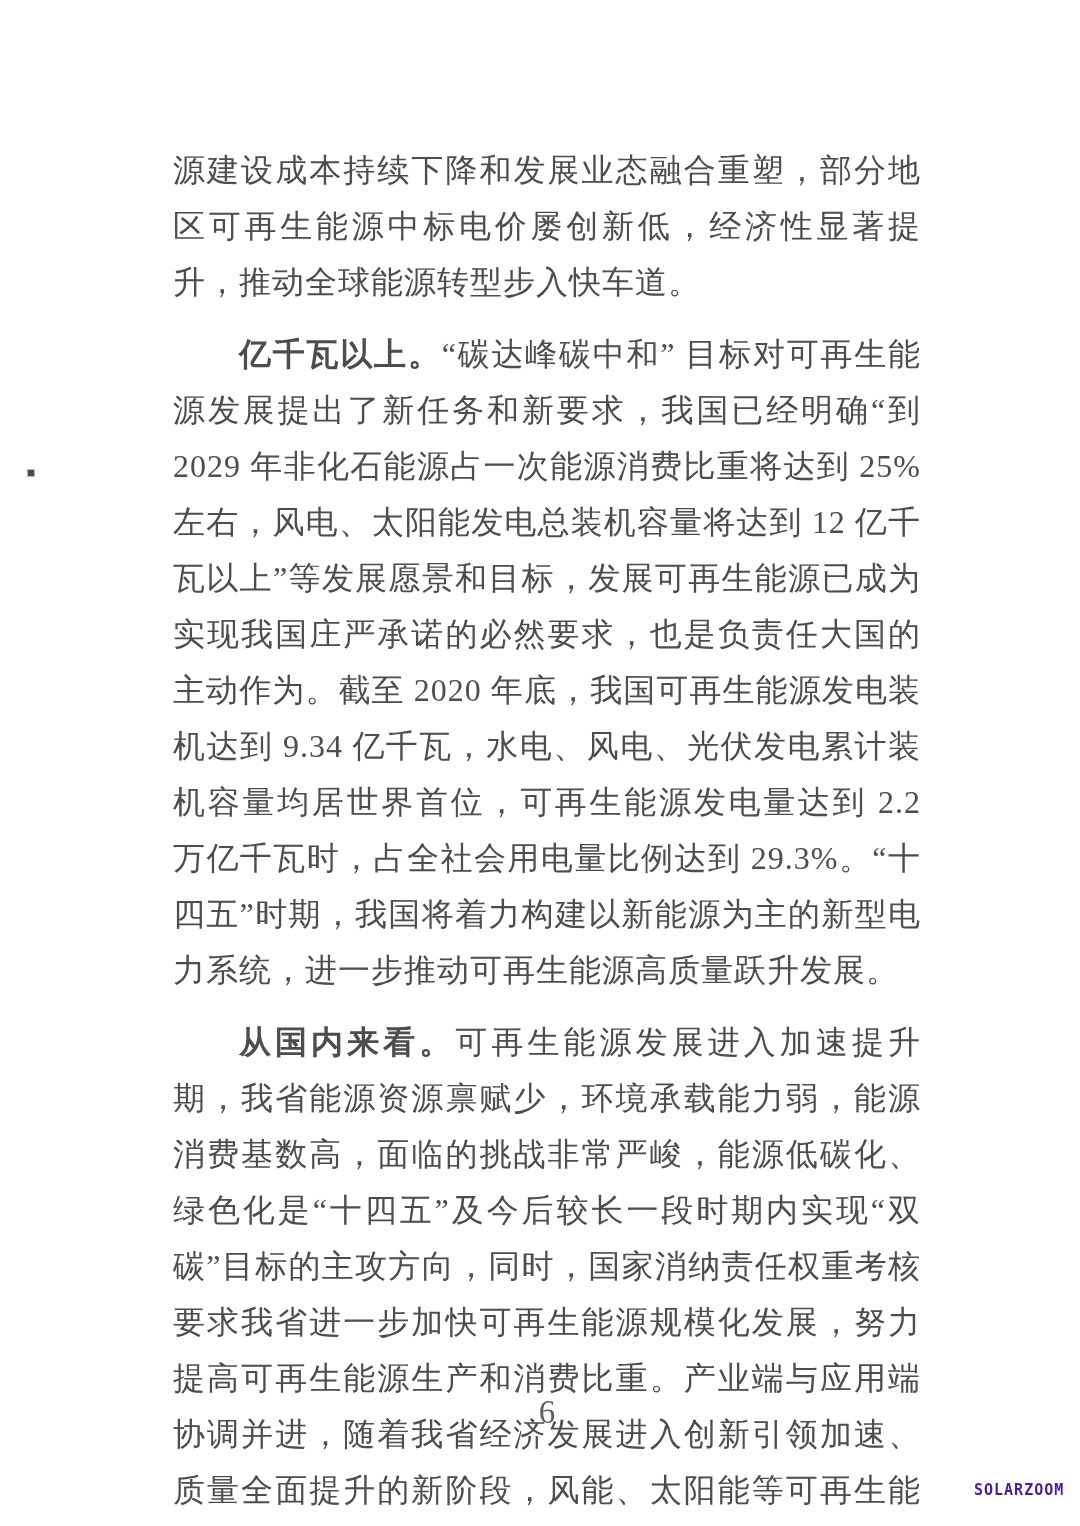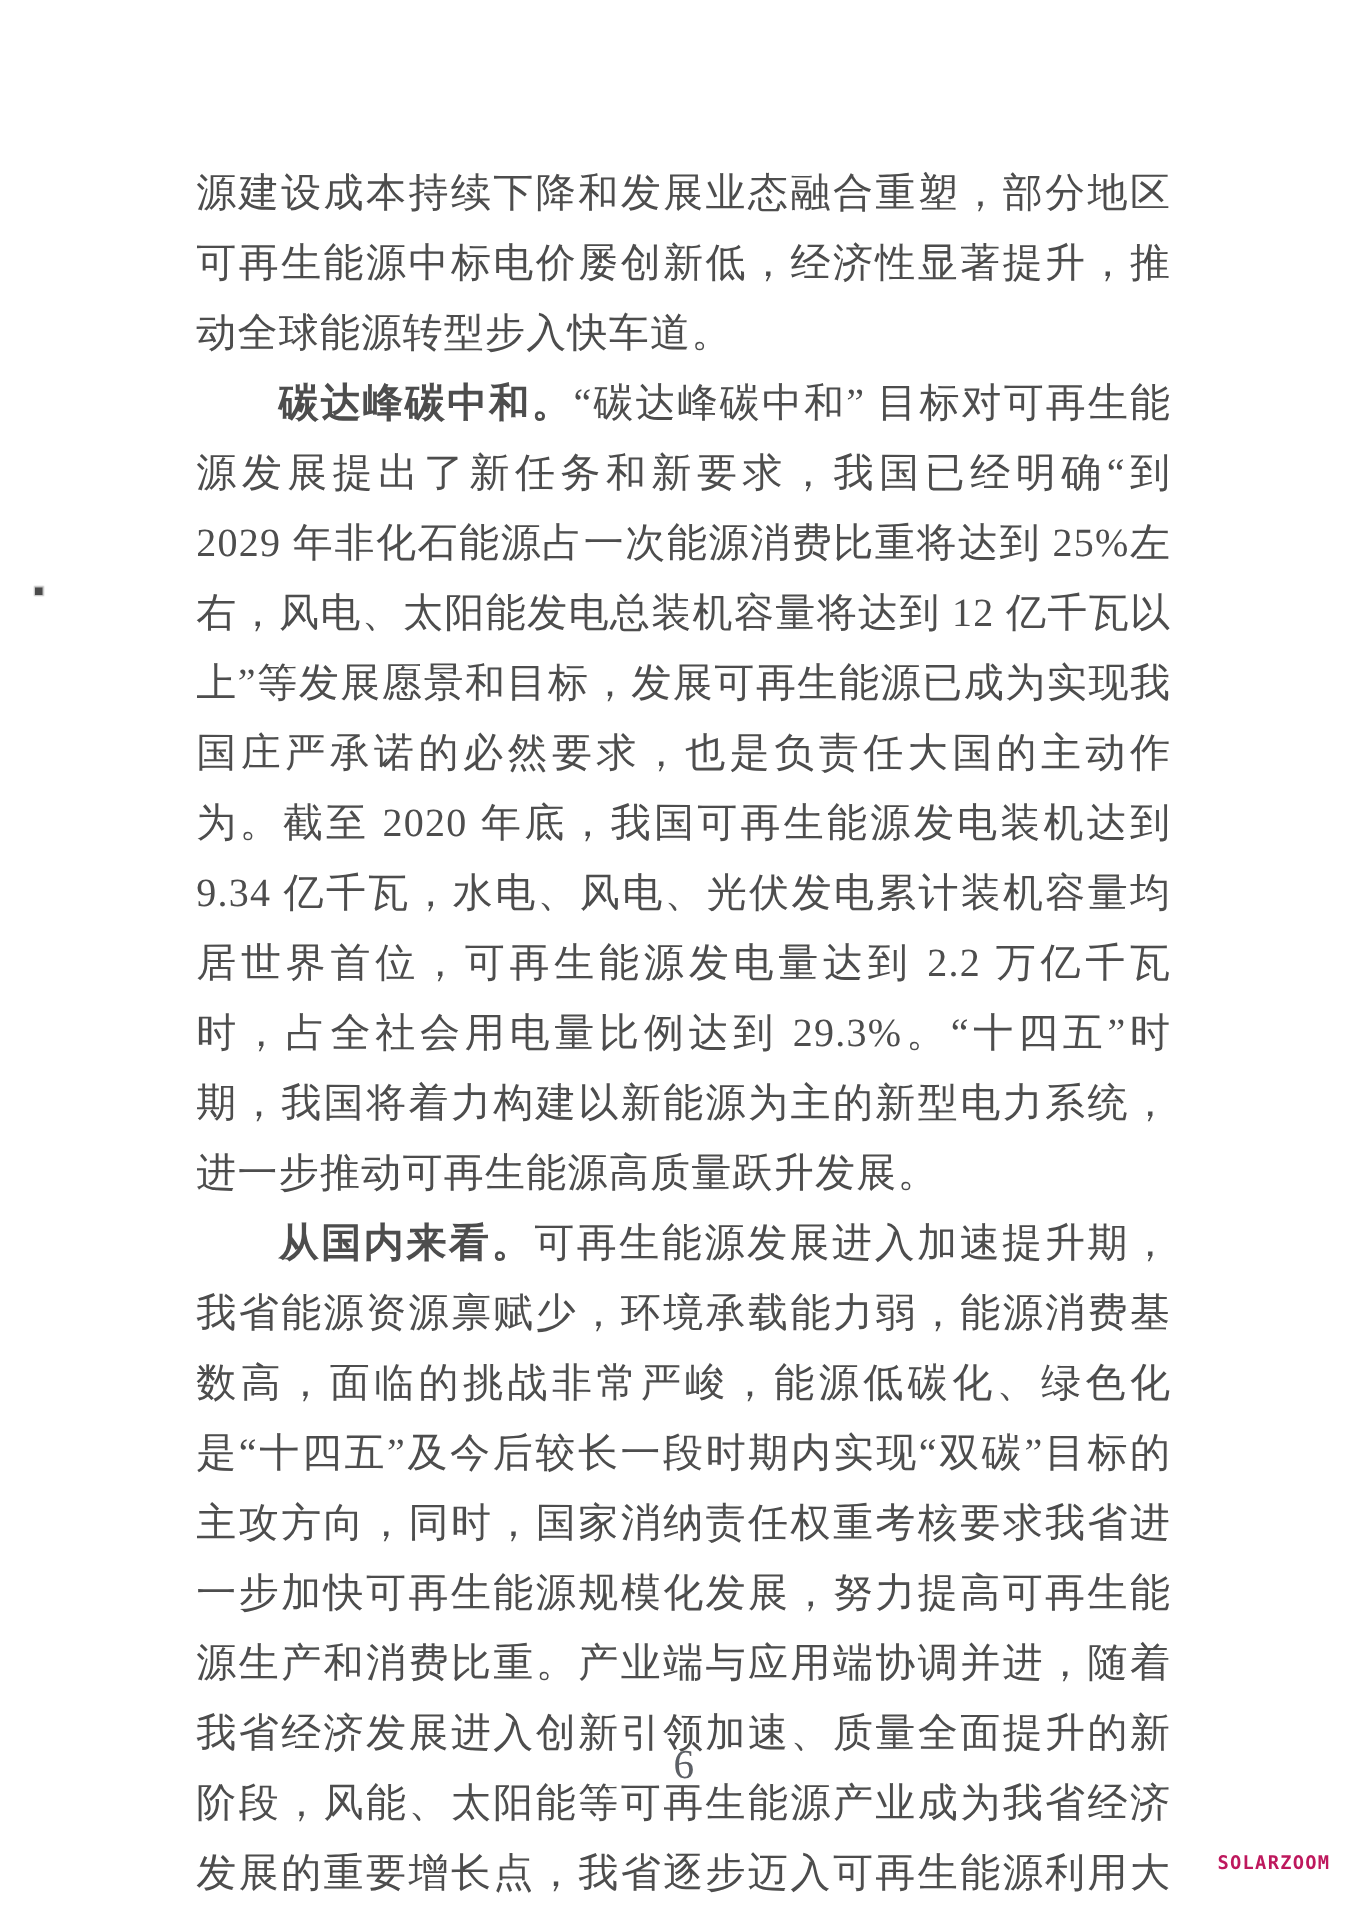--- a/index.html
+++ b/index.html
@@ -21,21 +21,21 @@
     top: 126px;
     width: 780px;
     color: #4d4d4d;
     font-size: 32px;
     line-height: 56px;
     text-align: justify;
     text-justify: inter-ideograph;
     letter-spacing: 1px;
   }
   .para {
-    margin: 0;
+    margin: 16px;
     padding: 0;
     text-align-last: left;
   }
   .para.indent {
     text-indent: 66px;
   }
   .lead {
     font-weight: bold;
   }
   .page-number {
@@ -56,35 +56,35 @@
     background: #4a4a4a;
     box-shadow: 0 0 1px 1px #bdbdbd;
   }
   .watermark {
     position: absolute;
     left: 974px;
     top: 1481px;
     font-family: "DejaVu Sans Mono", "Liberation Mono", monospace;
     font-size: 15px;
     font-weight: bold;
-    color: #be185d;
+    color: #4c1d95;
     letter-spacing: 1px;
     white-space: nowrap;
   }
 </style>
 </head>
 <body>
 
 <div class="page">
 
   <div class="content">
 
     <p class="para"><span>源建设成本持续下降和发展业态融合重塑，部分地区可再生能源中标电价屡创新低，经济性显著提升，推动全球能源转型步入快车道。</span></p>
 
-    <p class="para indent"><span class="lead">碳达峰碳中和。</span><span>“碳达峰碳中和” 目标对可再生能源发展提出了新任务和新要求，我国已经明确“到 2029 年非化石能源占一次能源消费比重将达到 25%左右，风电、太阳能发电总装机容量将达到 12 亿千瓦以上”等发展愿景和目标，发展可再生能源已成为实现我国庄严承诺的必然要求，也是负责任大国的主动作为。截至 2020 年底，我国可再生能源发电装机达到 9.34 亿千瓦，水电、风电、光伏发电累计装机容量均居世界首位，可再生能源发电量达到 2.2 万亿千瓦时，占全社会用电量比例达到 29.3%。“十四五”时期，我国将着力构建以新能源为主的新型电力系统，进一步推动可再生能源高质量跃升发展。</span></p>
+    <p class="para indent"><span class="lead">亿千瓦以上。</span><span>“碳达峰碳中和” 目标对可再生能源发展提出了新任务和新要求，我国已经明确“到 2029 年非化石能源占一次能源消费比重将达到 25%左右，风电、太阳能发电总装机容量将达到 12 亿千瓦以上”等发展愿景和目标，发展可再生能源已成为实现我国庄严承诺的必然要求，也是负责任大国的主动作为。截至 2020 年底，我国可再生能源发电装机达到 9.34 亿千瓦，水电、风电、光伏发电累计装机容量均居世界首位，可再生能源发电量达到 2.2 万亿千瓦时，占全社会用电量比例达到 29.3%。“十四五”时期，我国将着力构建以新能源为主的新型电力系统，进一步推动可再生能源高质量跃升发展。</span></p>
 
     <p class="para indent"><span class="lead">从国内来看。</span><span>可再生能源发展进入加速提升期，我省能源资源禀赋少，环境承载能力弱，能源消费基数高，面临的挑战非常严峻，能源低碳化、绿色化是“十四五”及今后较长一段时期内实现“双碳”目标的主攻方向，同时，国家消纳责任权重考核要求我省进一步加快可再生能源规模化发展，努力提高可再生能源生产和消费比重。产业端与应用端协调并进，随着我省经济发展进入创新引领加速、质量全面提升的新阶段，风能、太阳能等可再生能源产业成为我省经济发展的重要增长点，我省逐步迈入可再生能源利用大省和可再生</span></p>
 
   </div>
 
   <div class="ink-speck"></div>
 
   <div class="page-number">6</div>
 
   <div class="watermark">SOLARZOOM</div>

